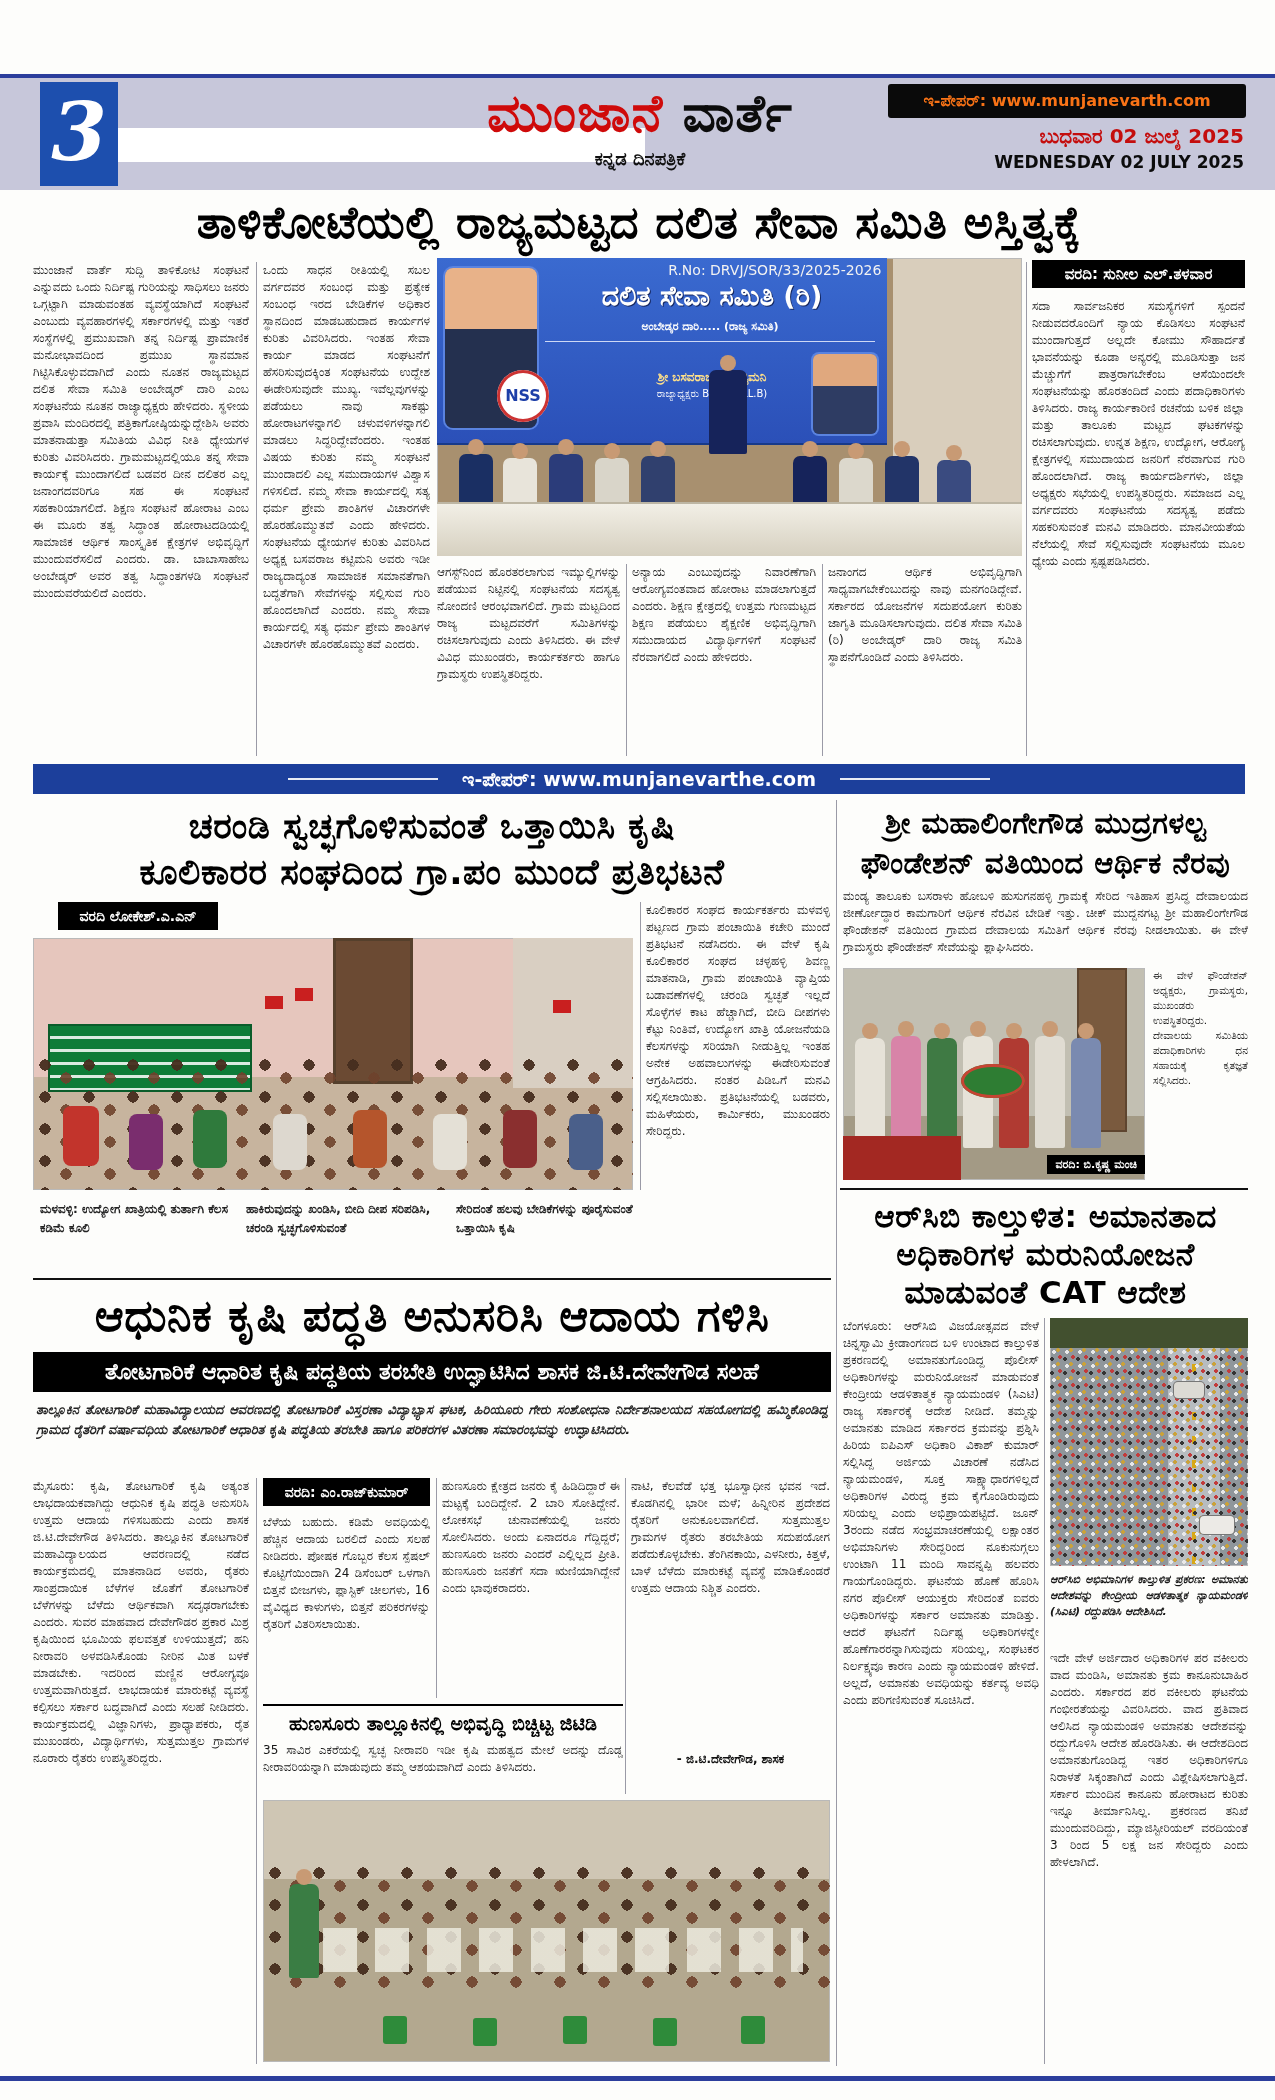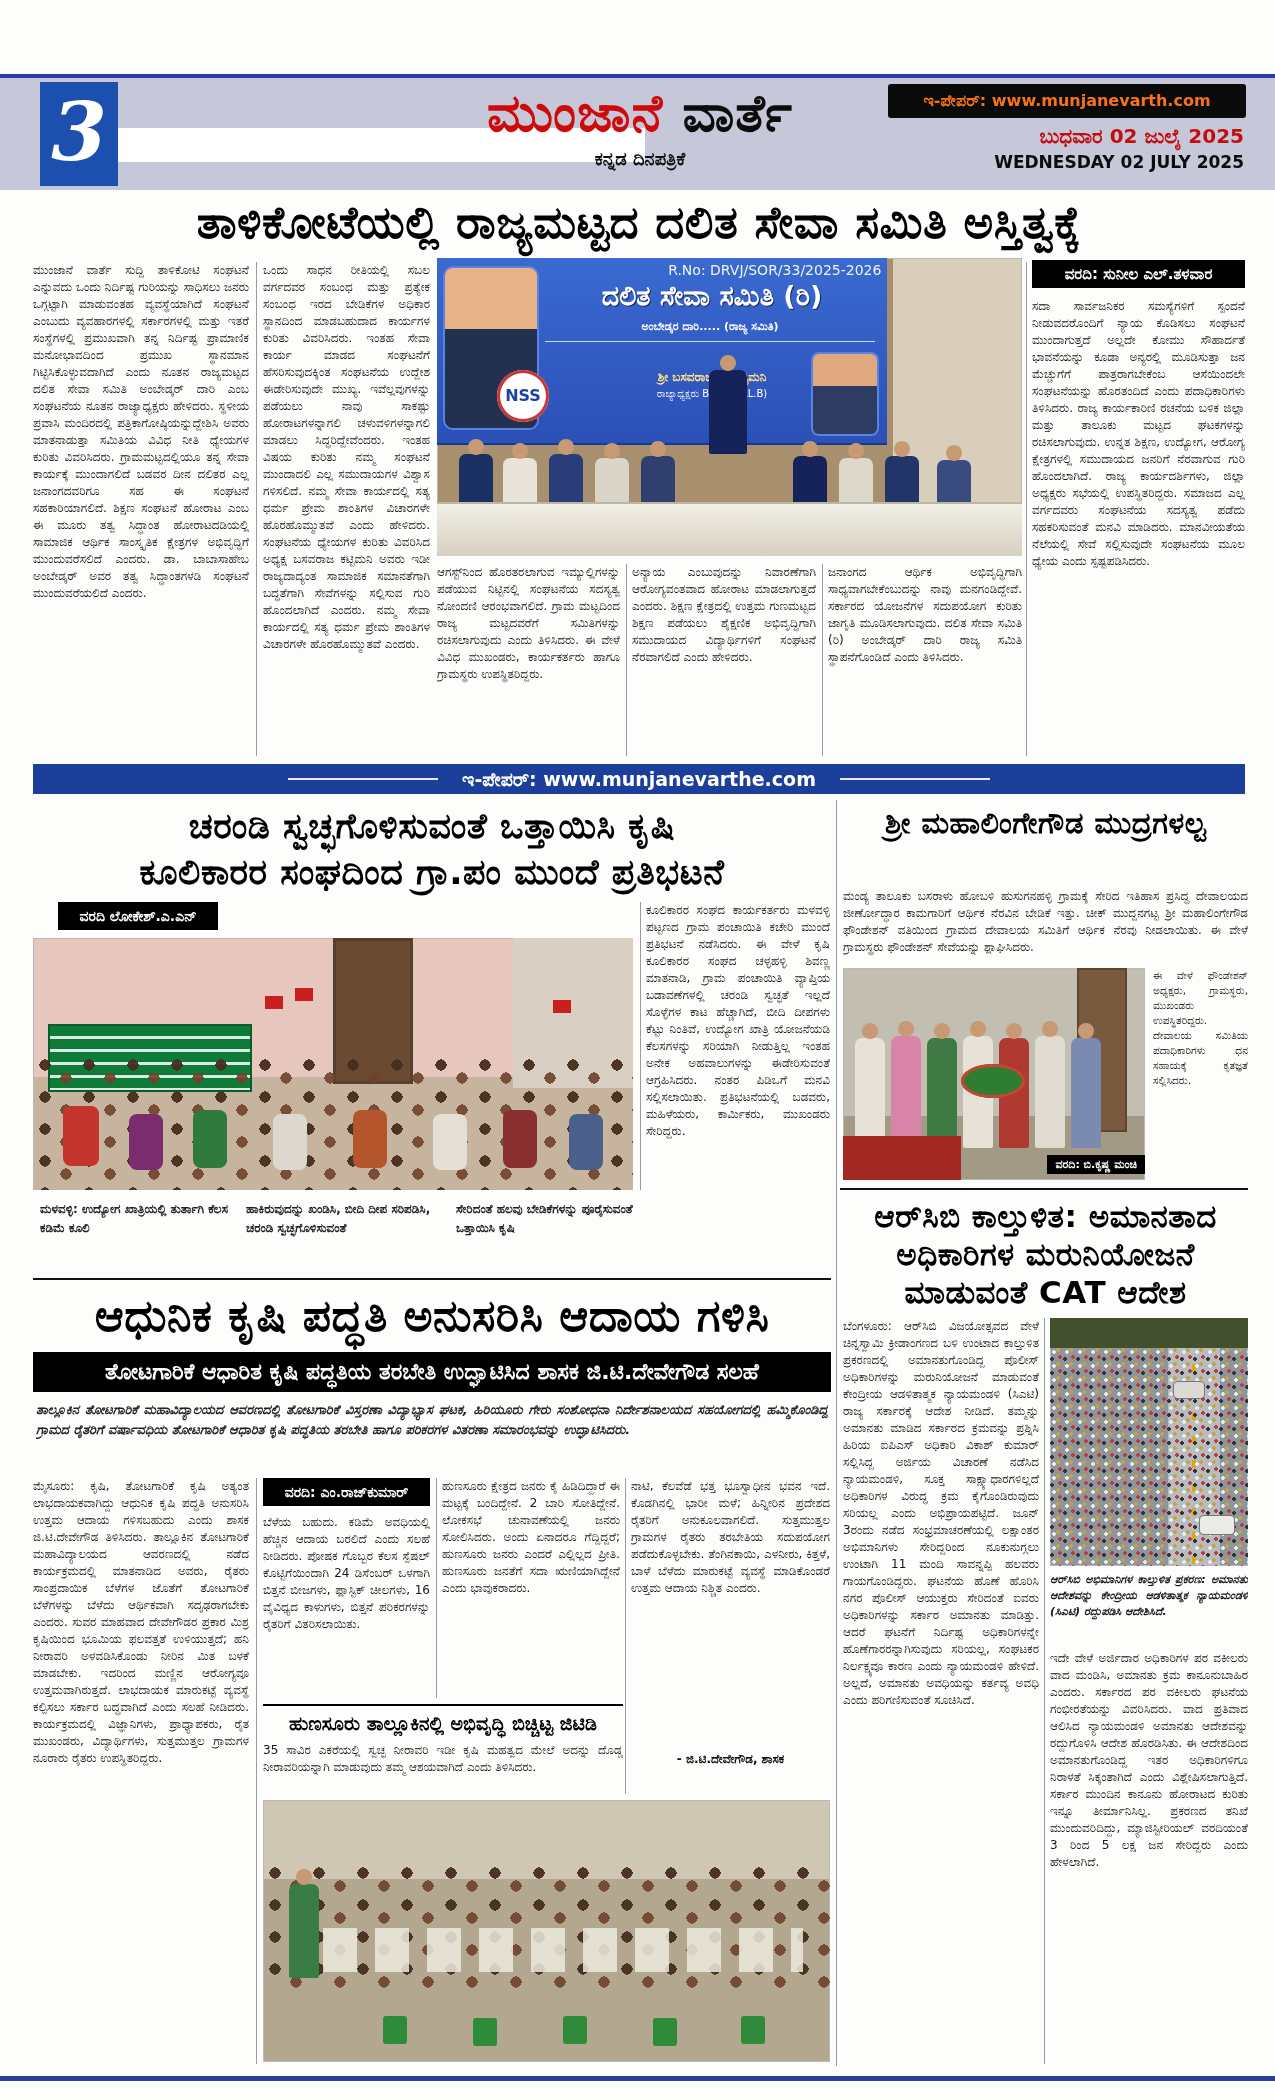--- a/index.html
+++ b/index.html
@@ -137,20 +137,21 @@
   </div>
 
   <div class="vline" style="left:640px;top:902px;height:288px;"></div>
   <div class="col" style="left:646px;top:902px;width:184px;height:288px;">ಕೂಲಿಕಾರರ ಸಂಘದ ಕಾರ್ಯಕರ್ತರು ಮಳವಳ್ಳಿ ಪಟ್ಟಣದ ಗ್ರಾಮ ಪಂಚಾಯಿತಿ ಕಚೇರಿ ಮುಂದೆ ಪ್ರತಿಭಟನೆ ನಡೆಸಿದರು. ಈ ವೇಳೆ ಕೃಷಿ ಕೂಲಿಕಾರರ ಸಂಘದ ಚಳ್ಳಹಳ್ಳಿ ಶಿವಣ್ಣ ಮಾತನಾಡಿ, ಗ್ರಾಮ ಪಂಚಾಯಿತಿ ವ್ಯಾಪ್ತಿಯ ಬಡಾವಣೆಗಳಲ್ಲಿ ಚರಂಡಿ ಸ್ವಚ್ಛತೆ ಇಲ್ಲದೆ ಸೊಳ್ಳೆಗಳ ಕಾಟ ಹೆಚ್ಚಾಗಿದೆ, ಬೀದಿ ದೀಪಗಳು ಕೆಟ್ಟು ನಿಂತಿವೆ, ಉದ್ಯೋಗ ಖಾತ್ರಿ ಯೋಜನೆಯಡಿ ಕೆಲಸಗಳನ್ನು ಸರಿಯಾಗಿ ನೀಡುತ್ತಿಲ್ಲ ಇಂತಹ ಅನೇಕ ಅಹವಾಲುಗಳನ್ನು ಈಡೇರಿಸುವಂತೆ ಆಗ್ರಹಿಸಿದರು. ನಂತರ ಪಿಡಿಒಗೆ ಮನವಿ ಸಲ್ಲಿಸಲಾಯಿತು. ಪ್ರತಿಭಟನೆಯಲ್ಲಿ ಬಡವರು, ಮಹಿಳೆಯರು, ಕಾರ್ಮಿಕರು, ಮುಖಂಡರು ಸೇರಿದ್ದರು.</div>
 
   <div class="caption" style="left:40px;top:1200px;width:190px;height:60px;">ಮಳವಳ್ಳಿ: ಉದ್ಯೋಗ ಖಾತ್ರಿಯಲ್ಲಿ ತುರ್ತಾಗಿ ಕೆಲಸ ಕಡಿಮೆ ಕೂಲಿ</div>
   <div class="caption" style="left:246px;top:1200px;width:200px;height:60px;">ಹಾಕಿರುವುದನ್ನು ಖಂಡಿಸಿ, ಬೀದಿ ದೀಪ ಸರಿಪಡಿಸಿ, ಚರಂಡಿ ಸ್ವಚ್ಛಗೊಳಿಸುವಂತೆ</div>
   <div class="caption" style="left:456px;top:1200px;width:178px;height:60px;">ಸೇರಿದಂತೆ ಹಲವು ಬೇಡಿಕೆಗಳನ್ನು ಪೂರೈಸುವಂತೆ ಒತ್ತಾಯಿಸಿ ಕೃಷಿ</div>
 
   <div class="headline" style="left:843px;top:804px;width:405px;font-size:29px;line-height:38px;">ಶ್ರೀ ಮಹಾಲಿಂಗೇಗೌಡ ಮುದ್ರಗಳಲ್ಟ</div>
+  <div class="headline" style="left:843px;top:844px;width:405px;font-size:29px;line-height:38px;">ಫೌಂಡೇಶನ್ ವತಿಯಿಂದ ಆರ್ಥಿಕ ನೆರವು</div>
   <div class="col" style="left:843px;top:888px;width:405px;height:76px;">ಮಂಡ್ಯ ತಾಲೂಕು ಬಸರಾಳು ಹೋಬಳಿ ಹುಸುಗನಹಳ್ಳಿ ಗ್ರಾಮಕ್ಕೆ ಸೇರಿದ ಇತಿಹಾಸ ಪ್ರಸಿದ್ಧ ದೇವಾಲಯದ ಜೀರ್ಣೋದ್ಧಾರ ಕಾಮಗಾರಿಗೆ ಆರ್ಥಿಕ ನೆರವಿನ ಬೇಡಿಕೆ ಇತ್ತು. ಚೀಕ್ ಮುದ್ದನಗಟ್ಟ ಶ್ರೀ ಮಹಾಲಿಂಗೇಗೌಡ ಫೌಂಡೇಶನ್ ವತಿಯಿಂದ ಗ್ರಾಮದ ದೇವಾಲಯ ಸಮಿತಿಗೆ ಆರ್ಥಿಕ ನೆರವು ನೀಡಲಾಯಿತು. ಈ ವೇಳೆ ಗ್ರಾಮಸ್ಥರು ಫೌಂಡೇಶನ್ ಸೇವೆಯನ್ನು ಶ್ಲಾಘಿಸಿದರು.</div>
 
   <div class="photo" style="left:843px;top:968px;width:302px;height:212px;background:linear-gradient(180deg,#c2bfb2 0 70%,#a39a85 70% 100%);">
     <div class="abs" style="right:18px;top:0;width:46px;height:160px;background:#7a5a3e;border:2px solid #5e452f;"></div>
     <div class="pr" style="left:12px;top:70px;width:30px;height:110px;--s:#e6e2d8;"></div>
     <div class="pr" style="left:48px;top:68px;width:30px;height:112px;--s:#d884a8;"></div>
     <div class="pr" style="left:84px;top:70px;width:30px;height:110px;--s:#3f7a44;"></div>
     <div class="pr" style="left:120px;top:68px;width:30px;height:112px;--s:#e6e2d8;"></div>
     <div class="pr" style="left:156px;top:70px;width:30px;height:110px;--s:#b03a32;"></div>
     <div class="pr" style="left:192px;top:68px;width:30px;height:112px;--s:#e0dcd2;"></div>

